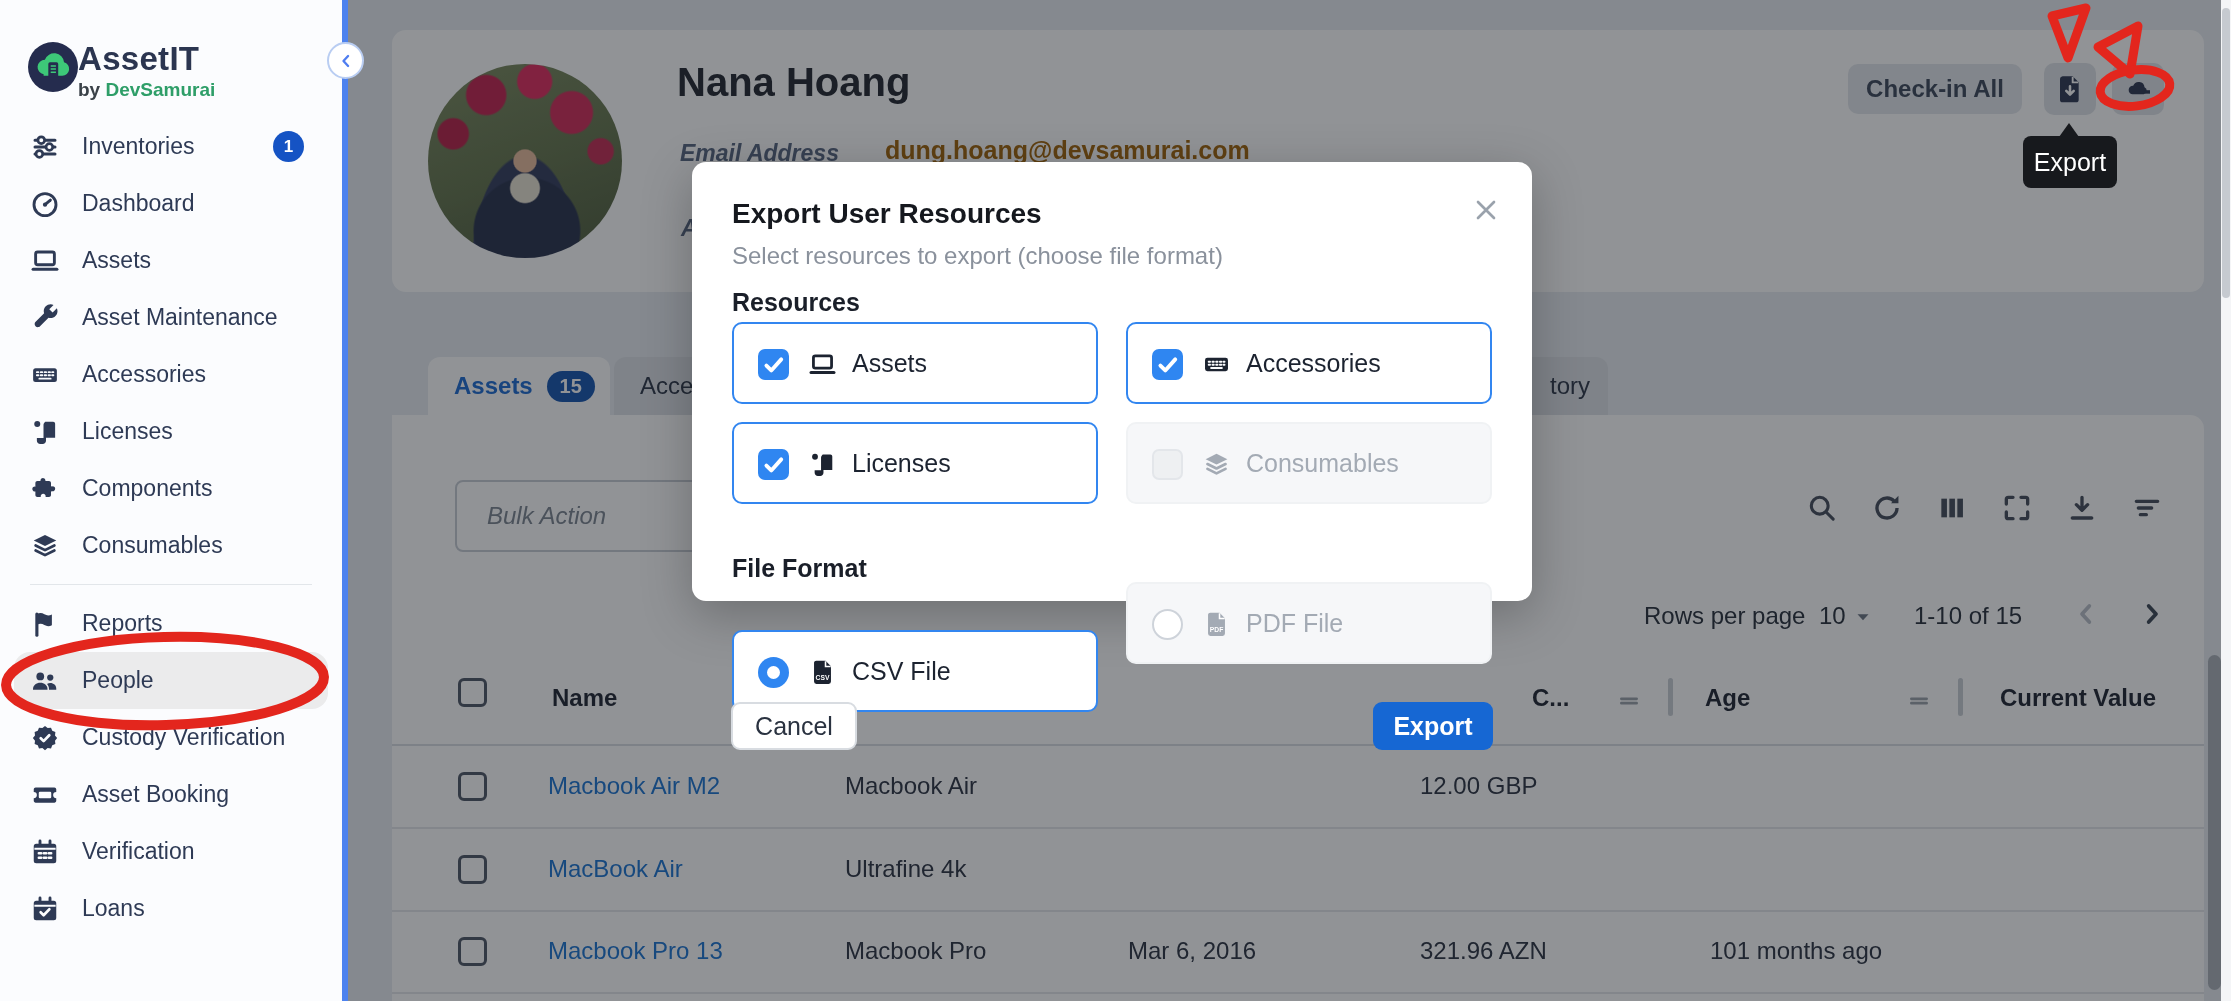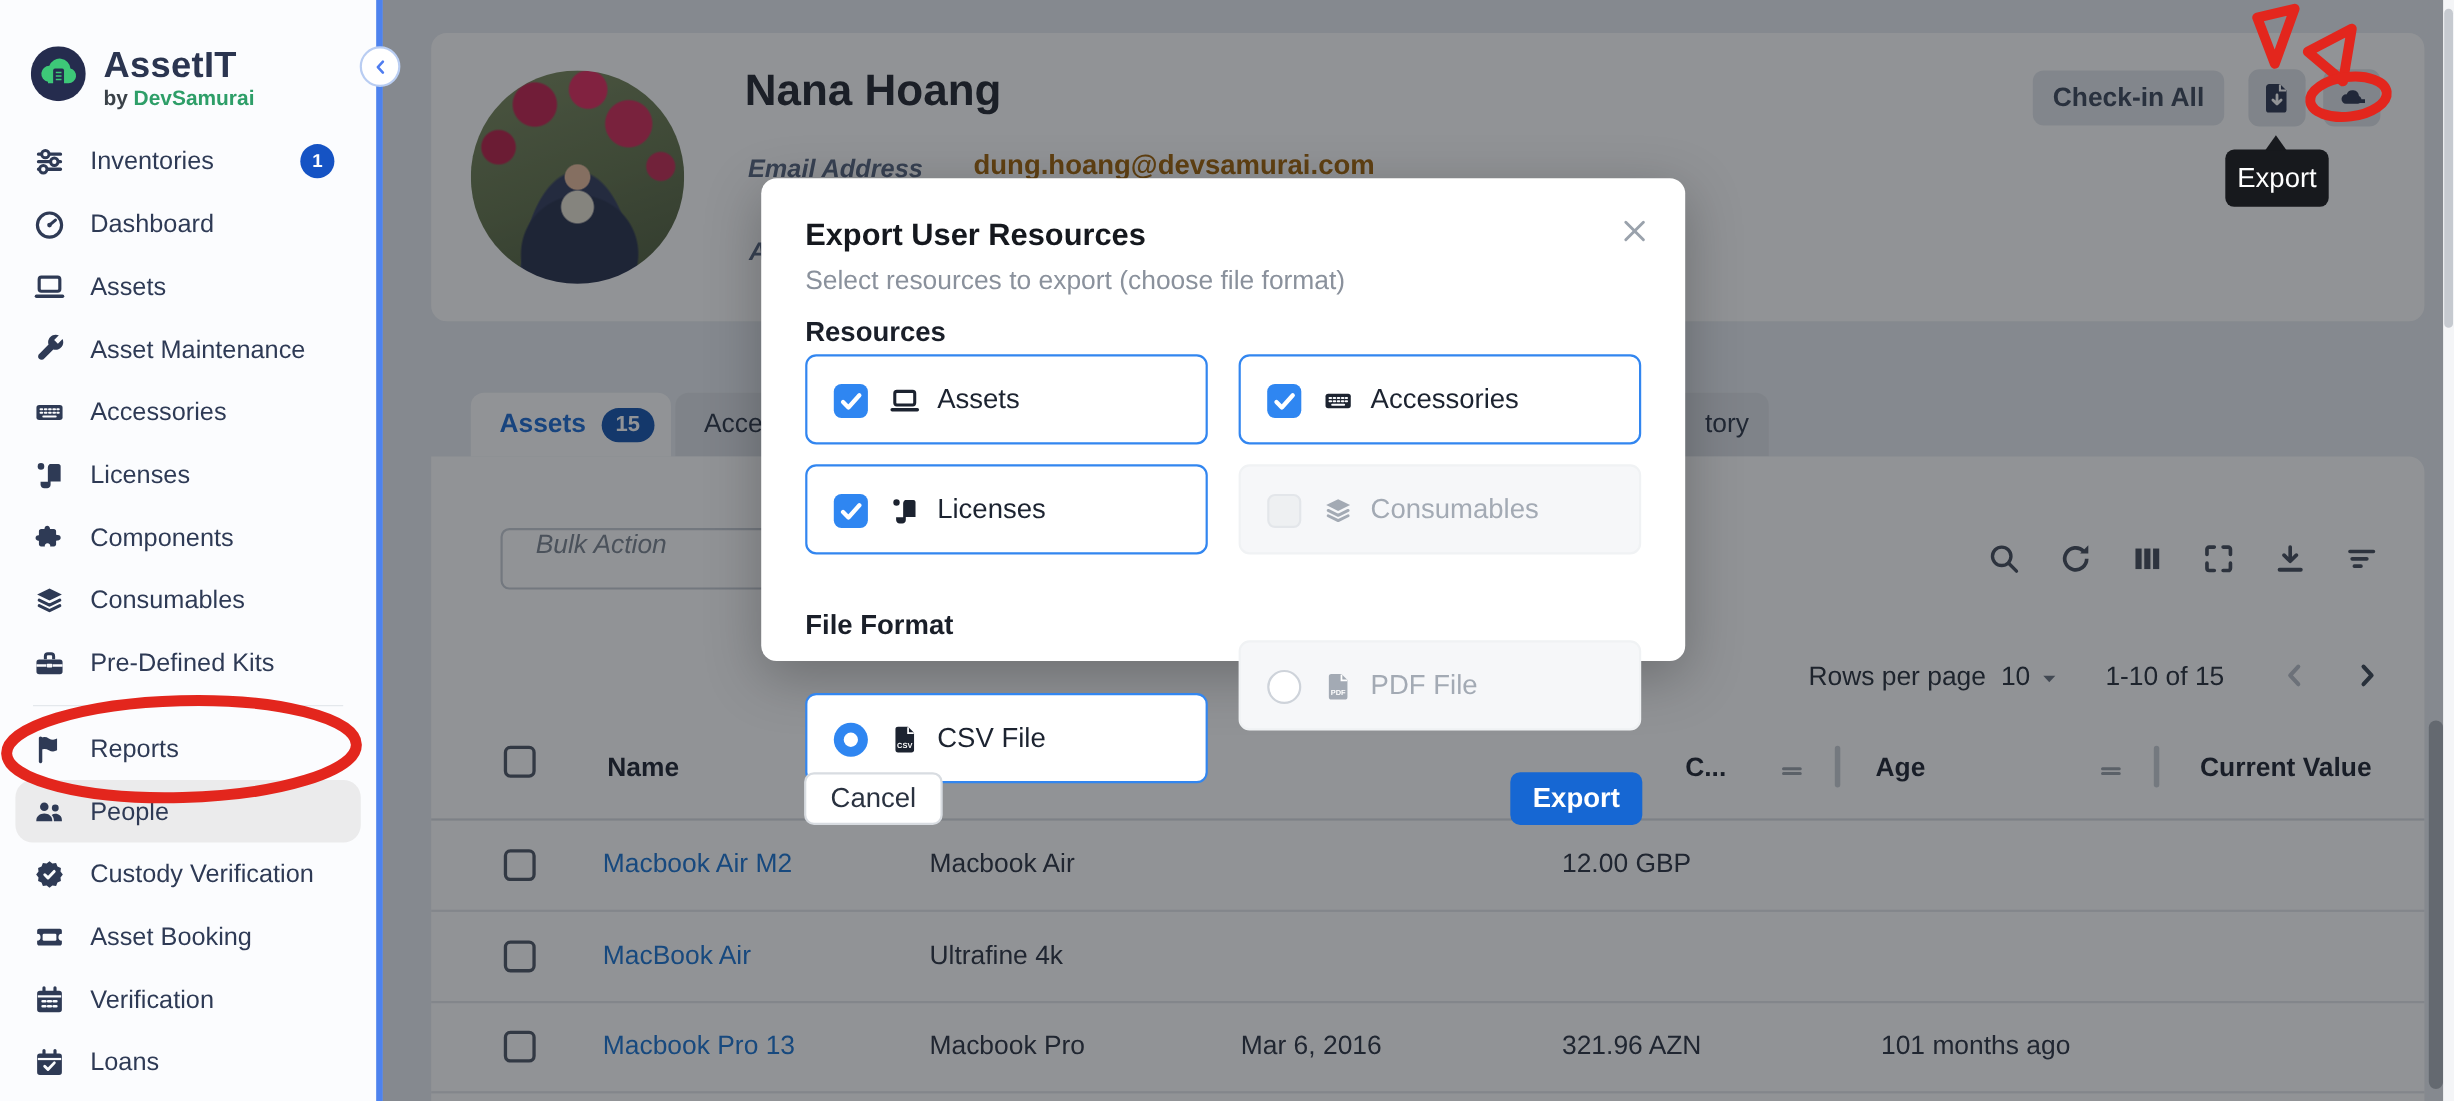--- a/index.html
+++ b/index.html
@@ -14,21 +14,21 @@
 
   
   #sidebar { position:absolute; left:0; top:0; width:342px; height:100%; background:#fbfcfe; z-index:10; }
   #sidebar-accent { position:absolute; left:342px; top:0; width:6px; height:100%; background:#4d82ee; z-index:12; }
   #collapse-btn { position:absolute; left:327px; top:42px; width:37px; height:37px; border-radius:50%;
     background:#fff; border:2px solid #b9cdf2; color:#4f7df0; z-index:45;
     display:flex; align-items:center; justify-content:center; cursor:pointer; }
   #collapse-btn .icon { width:20px; height:20px; }
   #logo-row { display:flex; align-items:flex-start; padding:42px 0 0 28px; }
   #logo-circle { width:50px; height:50px; flex:0 0 50px; }
-  #brand-text { margin-left:16px; }
+  #brand-text { }
   #app-name { font-size:33px; font-weight:bold; color:#2b3550; letter-spacing:.3px; line-height:1; }
   #byline { font-size:19px; margin-top:4px; }
   #byline .by { color:#3a4148; font-weight:600; }
   #byline .dev { color:#2e9e68; font-weight:bold; }
   #sidebar-nav { position:absolute; top:118px; left:0; right:0; }
   .nav-item { display:flex; align-items:center; height:57px; margin:0 14px; padding:0 16px;
     border-radius:16px; color:#2e3a55; cursor:pointer; }
   .nav-item.active { background:#ebebec; }
   .nav-item .icon { width:30px; height:30px; flex:0 0 30px; }
   .nav-label { margin-left:22px; font-size:23px; font-weight:500; white-space:nowrap; }
@@ -66,22 +66,22 @@
   
   .tab { position:absolute; top:357px; height:58px; border-radius:12px 12px 0 0;
     display:flex; align-items:center; padding:0 26px; font-size:24px; cursor:pointer; }
   #tab-assets { left:428px; width:182px; background:#fff; color:#1b6ad1; font-weight:bold; }
   #tab-assets .tab-badge { margin-left:14px; min-width:48px; height:31px; padding:0 10px; border-radius:16px;
     background:#1353ae; color:#fff; font-size:20px; display:flex; align-items:center; justify-content:center; }
   #tab-acce { left:614px; width:186px; background:#dde1e7; color:#2c3547; }
   #tab-tory { left:1388px; width:220px; background:#dde1e7; color:#2c3547; justify-content:flex-end; padding-right:18px; }
   #table-card { left:392px; top:415px; width:1812px; height:606px; background:#fff; border-radius:0 14px 14px 14px; }
 
-  #bulk-select { left:455px; top:480px; width:293px; height:56px; border:2px solid #c6ccd4; border-radius:8px;
-    display:flex; padding:0 18px 0 30px; cursor:pointer; background:#fff; }
+  #bulk-select { left:455px; top:480px; width:293px; height:72px; border:2px solid #c6ccd4; border-radius:8px;
+    display:flex; align-items:center; padding:0 18px 0 30px; cursor:pointer; background:#fff; }
   #bulk-select .bulk-text { font-style:italic; color:#7b8490; font-size:24px; }
   #bulk-select .icon { width:22px; height:22px; margin-left:auto; color:#6a7380; }
   #toolbar-icons { left:1806px; top:492px; display:flex; gap:33px; color:#424b59; }
   .tb-btn { width:32px; height:32px; background:none; border:none; padding:0; color:#424b59; cursor:pointer; }
 
   #rpp-label { left:1644px; top:602px; font-size:24px; color:#262e3a; }
   #rpp-value { left:1819px; top:602px; font-size:24px; color:#262e3a; cursor:pointer; }
   #rpp-caret { left:1852px; top:606px; width:22px; height:22px; color:#6a7380; cursor:pointer; }
   #range-text { left:1914px; top:602px; font-size:24px; color:#262e3a; }
   #page-prev { left:2070px; top:598px; width:32px; height:32px; color:#b9bfc8; cursor:pointer; }
@@ -226,31 +226,20 @@
       </div>
       <div class="nav-item">
         <span class="icon">
           <svg viewBox="0 0 24 24">
             <path fill="currentColor" d="M12 3.2 21 7.6 12 12 3 7.6z"></path>
             <path d="M4.5 11.6 12 15.3l7.5-3.7M4.5 15.6 12 19.3l7.5-3.7" stroke="currentColor" stroke-width="2.2" fill="none" stroke-linecap="round" stroke-linejoin="round"></path>
           </svg>
         </span>
         <span class="nav-label">Consumables</span>
       </div>
-      <div class="nav-item">
-        <span class="icon">
-          <svg viewBox="0 0 24 24">
-            <path fill="currentColor" d="M4.5 9.3h15a2 2 0 0 1 2 2V18a2 2 0 0 1-2 2h-15a2 2 0 0 1-2-2v-6.7a2 2 0 0 1 2-2z"></path>
-            <path d="M9 9V6.8C9 5.8 9.8 5 10.8 5h2.4c1 0 1.8.8 1.8 1.8V9" stroke="currentColor" stroke-width="2.2" fill="none"></path>
-            <path d="M2.5 13.6h7.2m4.6 0h7.2" stroke="#fbfcfe" stroke-width="1.8"></path>
-            <rect x="10" y="12.3" width="4" height="2.8" rx=".6" fill="#fbfcfe"></rect>
-          </svg>
-        </span>
-        <span class="nav-label">Pre-Defined Kits</span>
-      </div>
       <div class="nav-divider"></div>
       <div class="nav-item">
         <span class="icon">
           <svg viewBox="0 0 24 24">
             <path d="M5.5 21V4" stroke="currentColor" stroke-width="2.5" stroke-linecap="round"></path>
             <path fill="currentColor" d="M5.5 4.1c2-1.1 4-1.1 6 .1s4 1.2 6 .1v8.6c-2 1.1-4 1.1-6-.1s-4-1.2-6-.1z"></path>
           </svg>
         </span>
         <span class="nav-label">Reports</span>
       </div>

